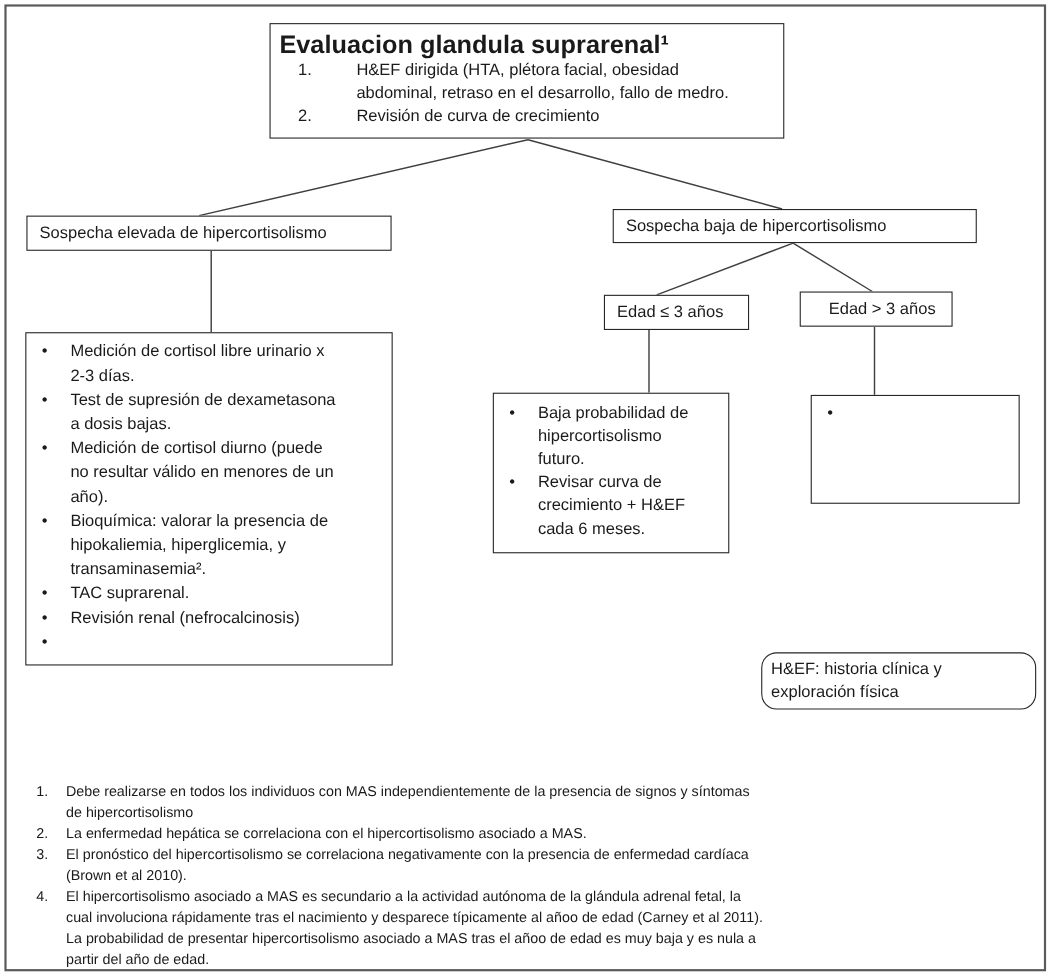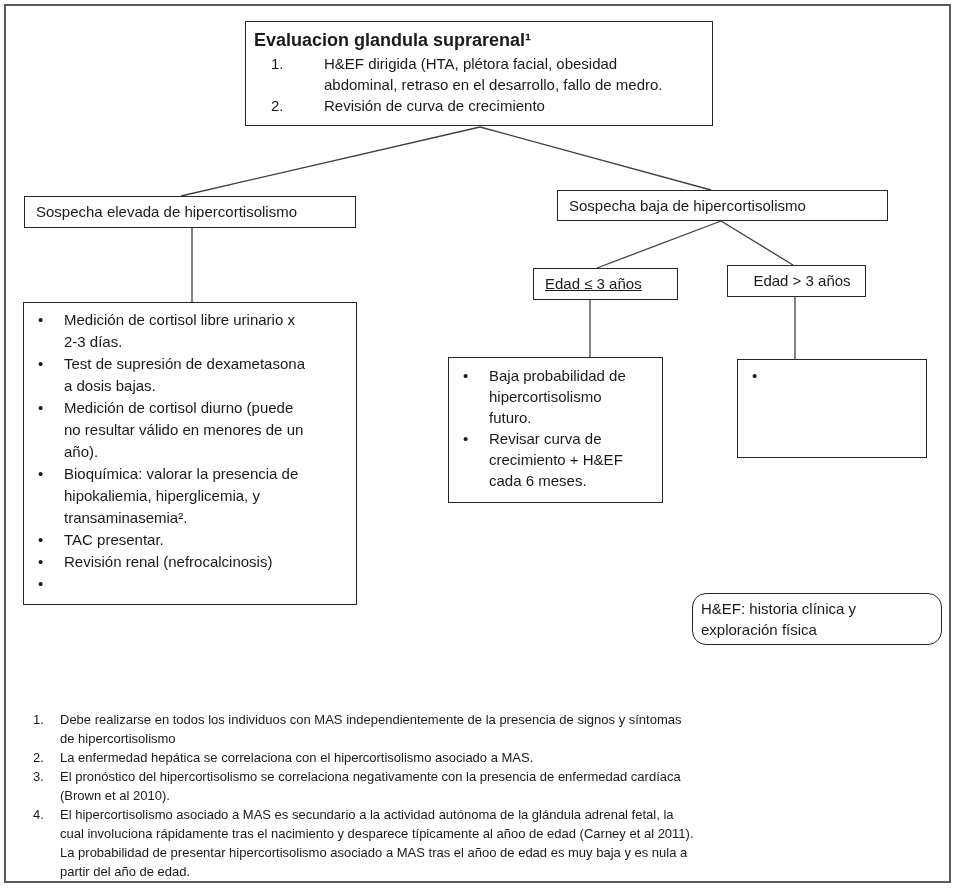--- a/index.html
+++ b/index.html
@@ -14,21 +14,21 @@
   .connectors { position:absolute; left:0; top:0; }
   .connectors line { stroke:#3f3f3f; stroke-width:1.3; }
 
   .box {
     position:absolute; background:#ffffff; border:1px solid #262626;
     box-sizing:border-box; font-size:15px; line-height:22px;
   }
 
   
   .title-box { padding-top:4px; }
-  .title-box .title { font-weight:bold; font-size:18px; line-height:24px; margin:2px 0 1px 8px; }
+  .title-box .title { font-weight:bold; font-size:23px; line-height:24px; margin:2px 0 1px 8px; }
   .nitem { display:flex; padding-left:25px; line-height:21px; }
   .nmark { flex:0 0 53px; }
   .ntext { width:365px; }
 
   
   .label-box { display:flex; align-items:center; padding-left:11px; }
 
   
   .bullet-box { padding-top:6px; }
   .bitem { display:flex; padding-left:14px; }
@@ -79,21 +79,21 @@
   </div>
 
   <div class="box label-box" style="left:557px; top:190px; width:331px; height:31px;">
     <span>Sospecha baja de hipercortisolismo</span>
   </div>
 
   <div class="box label-box" style="left:24px; top:196px; width:332px; height:32px;">
     <span>Sospecha elevada de hipercortisolismo</span>
   </div>
 
-  <div class="box label-box" style="left:533px; top:268px; width:145px; height:32px;text-decoration:underline;">
+  <div class="box label-box" style="left:549px; top:268px; width:132px; height:32px;">
     <span>Edad ≤ 3 años</span>
   </div>
 
   <div class="box label-box" style="left:727px; top:265px; width:139px; height:32px;justify-content:center;">
     <span>Edad &gt; 3 años</span>
   </div>
 
   <div class="box bullet-box box-workup" style="left:23px; top:302px; width:334px; height:303px;">
     <div class="bitem">
       <span class="bmark">•</span>
@@ -106,21 +106,21 @@
     <div class="bitem">
       <span class="bmark">•</span>
       <span class="btxt">Medición de cortisol diurno (puede no resultar válido en menores de un año).</span>
     </div>
     <div class="bitem">
       <span class="bmark">•</span>
       <span class="btxt">Bioquímica: valorar la presencia de hipokaliemia, hiperglicemia, y transaminasemia².</span>
     </div>
     <div class="bitem">
       <span class="bmark">•</span>
-      <span class="btxt">TAC presentar.</span>
+      <span class="btxt">TAC suprarenal.</span>
     </div>
     <div class="bitem">
       <span class="bmark">•</span>
       <span class="btxt">Revisión renal (nefrocalcinosis)</span>
     </div>
     <div class="bitem">
       <span class="bmark">•</span>
     </div>
   </div>
 

